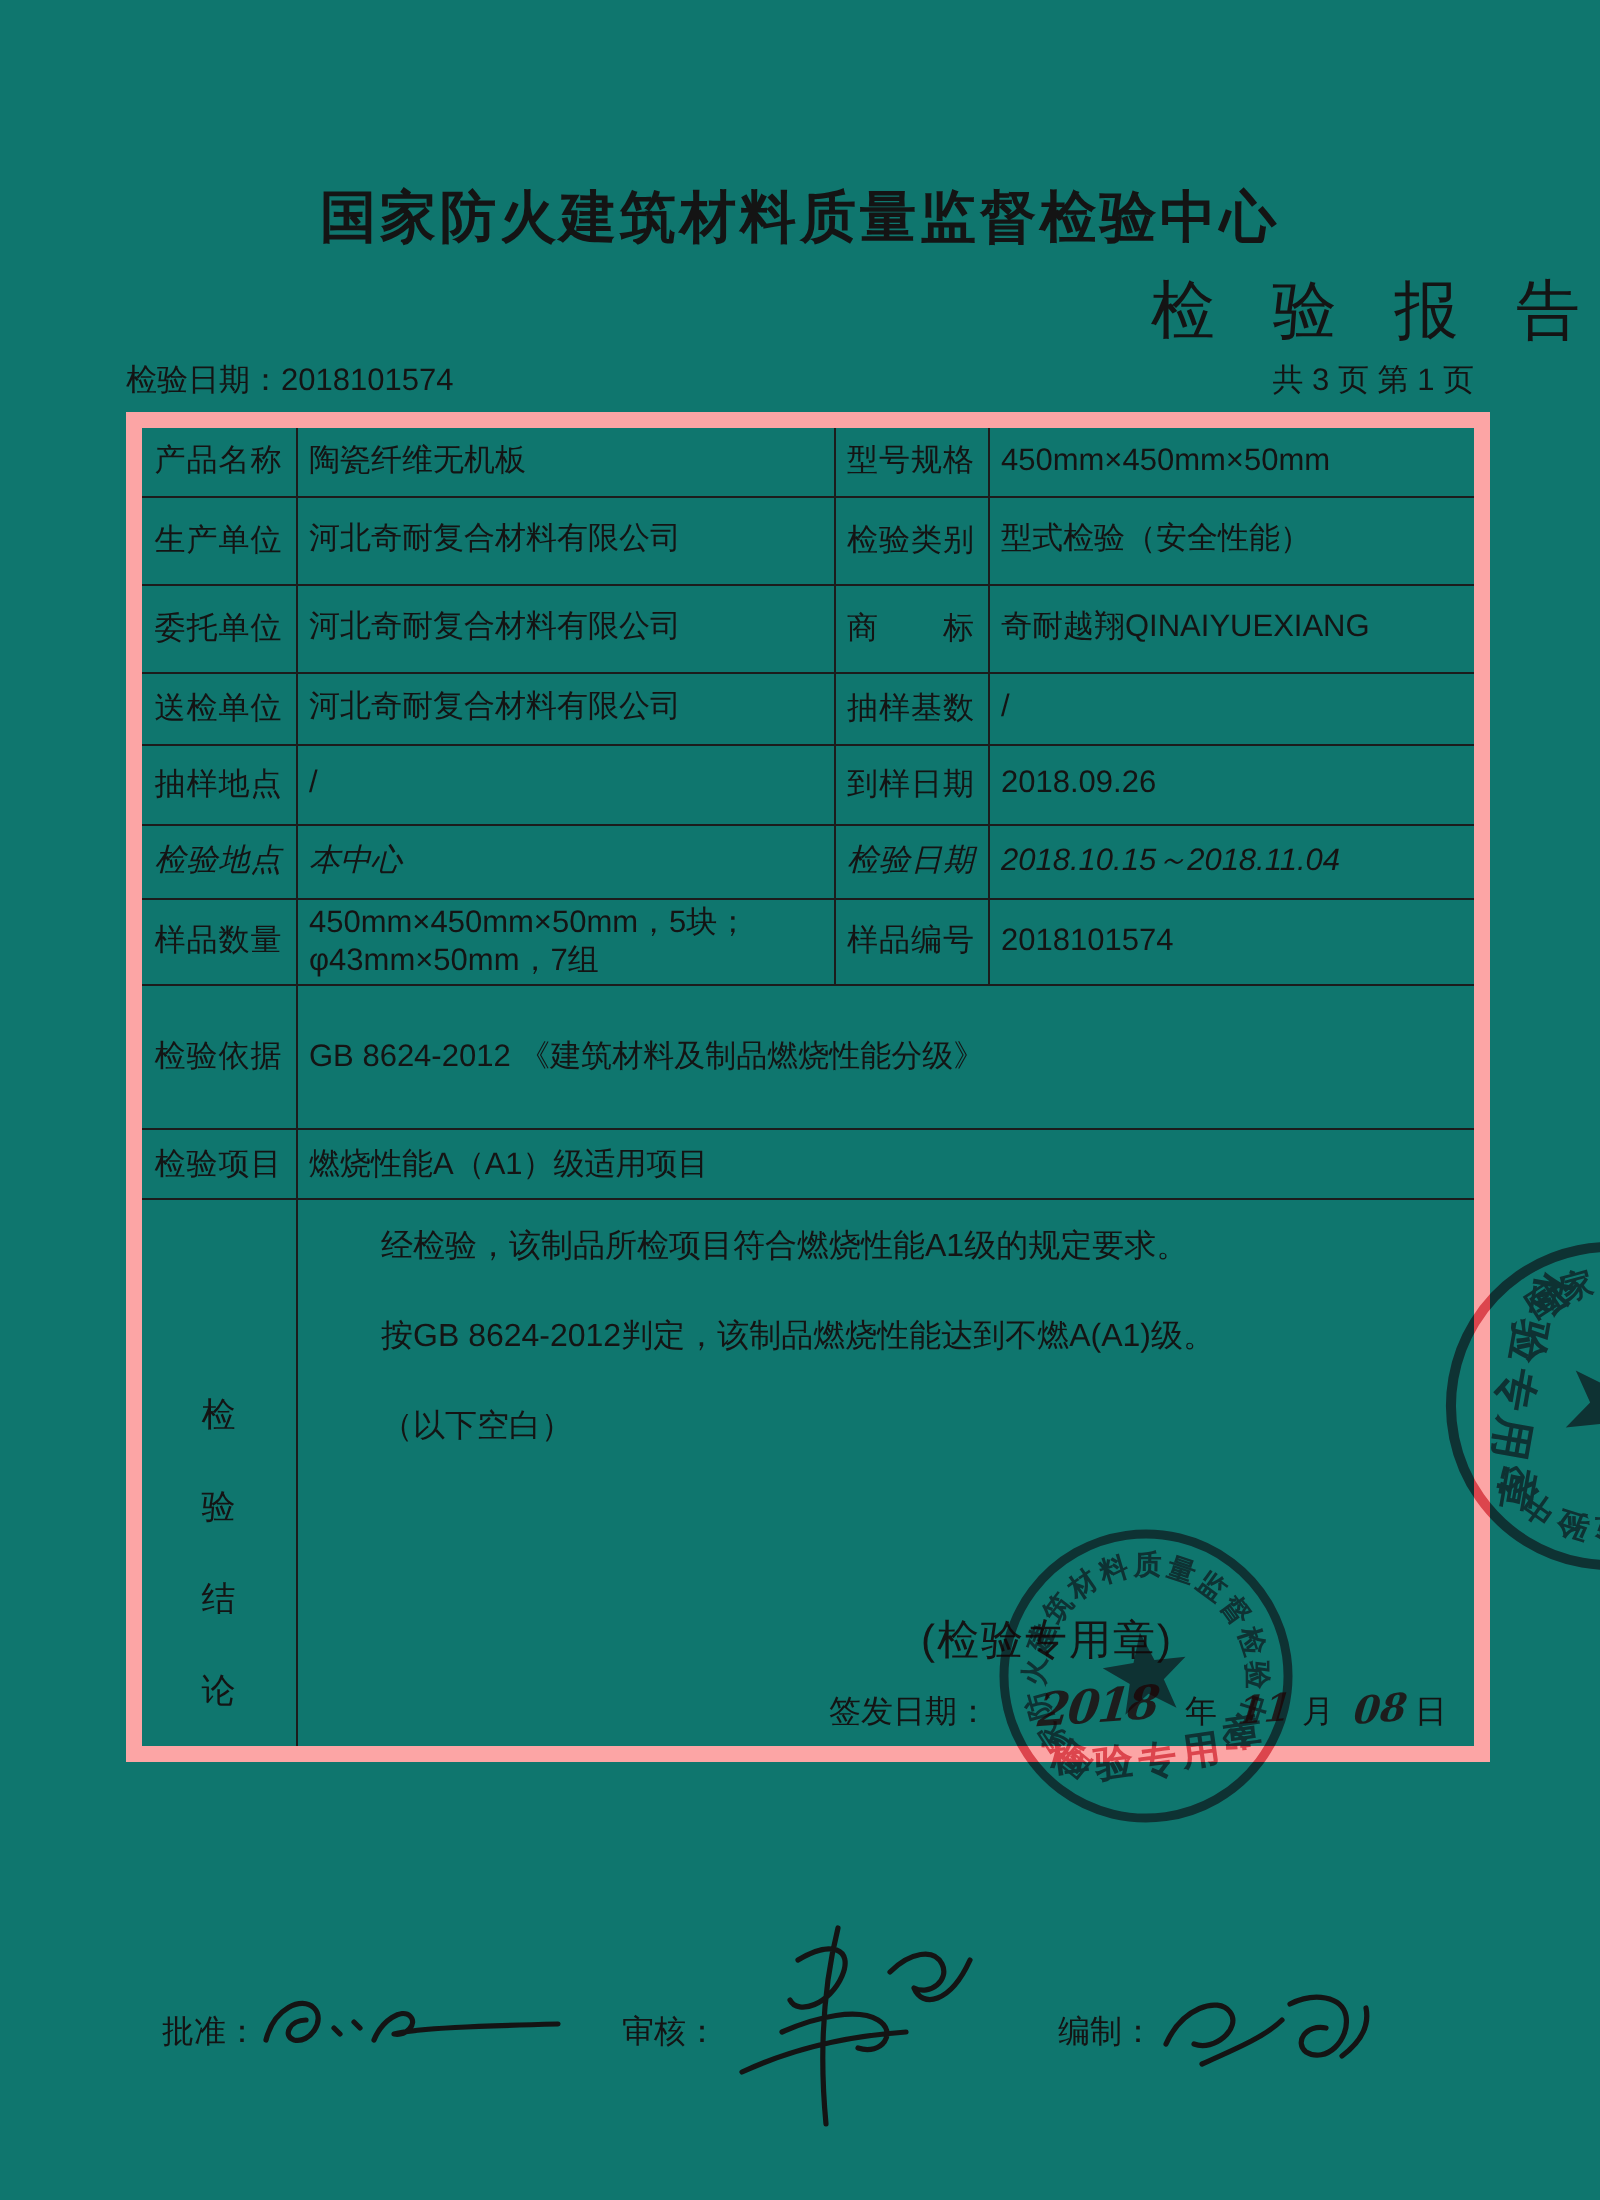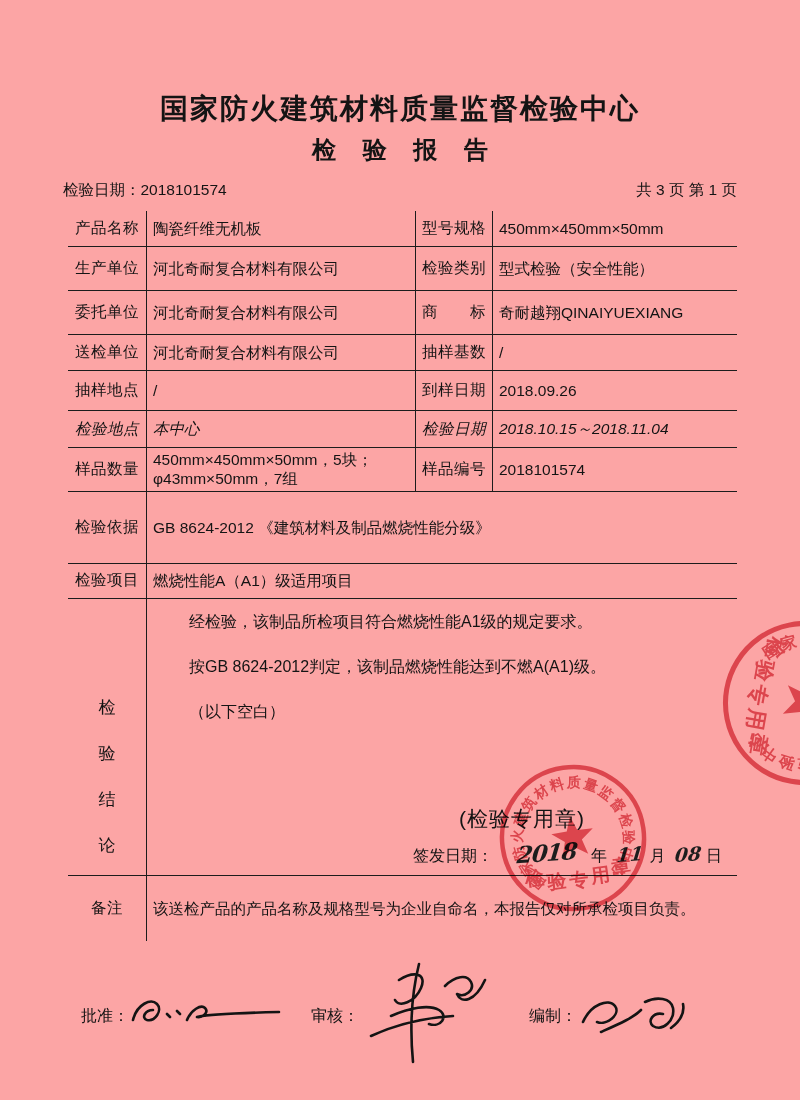--- a/index.html
+++ b/index.html
@@ -1,38 +1,38 @@
 <!DOCTYPE html>
 <html><head>
 <meta charset="utf-8">
 <style>
   * { margin:0; padding:0; box-sizing:border-box; }
   html,body { background:#e8e8e8; }
   .page {
     position:relative; width:800px; height:1100px; margin:0 auto;
-    background:#fca5a5; overflow:hidden;
+    background:#0f766e; overflow:hidden;
     font-family:"Liberation Sans","DejaVu Sans",sans-serif; color:#141414;
   }
   .org-title {
     position:absolute; top:90px; left:0; width:100%;
     text-align:center; font-size:28px; font-weight:700; letter-spacing:2px;
   }
   .report-title {
     position:absolute; top:134px; left:0; width:100%;
-    text-align:center; font-size:24px; font-weight:700; letter-spacing:10px;
+    text-align:right; font-size:32px; font-weight:400; letter-spacing:10px;
     text-indent:10px;
   }
   .meta-row {
     position:absolute; top:180px; left:63px; width:674px;
     display:flex; justify-content:space-between; font-size:15.5px;
   }
   table.report {
     position:absolute; top:206px; left:63px; width:674px;
     border-collapse:collapse; table-layout:fixed;
-    border:5px solid #fca5a5; font-size:15.5px;
+    border:8px solid #fca5a5; font-size:15.5px;
   }
   table.report td { border:1.5px solid #1c1c1c; vertical-align:middle; }
   td.lab { text-align:center; padding:2px 2px; letter-spacing:0.5px; }
   td.val { text-align:left; padding:2px 6px; line-height:1.25; }
   td.concl { position:relative; padding:0; }
   .concl p { position:absolute; left:10px; width:560px; font-size:16px; }
   .concl .ln0 { top:13px; text-indent:32px; }
   .concl .ln1 { top:58px; text-indent:32px; }
   .concl .ln2 { top:103px; text-indent:32px; }
   .seal-note { position:absolute; left:312px; top:206px; font-size:21px; letter-spacing:1px; }
@@ -145,24 +145,20 @@
         <td class="concl" colspan="3">
           <p class="ln0">经检验，该制品所检项目符合燃烧性能A1级的规定要求。</p>
           <p class="ln1">按GB 8624-2012判定，该制品燃烧性能达到不燃A(A1)级。</p>
           <p class="ln2">（以下空白）</p>
           <div class="seal-note">(检验专用章)</div>
           <div class="date-line">
             <span>签发日期：</span><span class="hw hw-year">2018</span><span>年</span><span class="hw hw-month">11</span><span>月</span><span class="hw hw-day">08</span><span>日</span>
           </div>
         </td>
       </tr>
-      <tr style="height:68px">
-        <td class="lab">备注</td>
-        <td class="val" colspan="3">该送检产品的产品名称及规格型号为企业自命名，本报告仅对所承检项目负责。</td>
-      </tr>
     </tbody>
   </table>
 
   <div class="sig-row">
     <div class="sig-label" style="left:18px; top:16px;">批准：</div>
     <svg class="sig-svg" style="left:64px; top:0px;" width="160" height="46" viewBox="0 0 160 46">
       <path d="M6,30 C10,14 24,8 30,14 C36,20 28,32 20,30 C14,28 18,20 26,20 M40,24 l3,3 M50,21 l3,3 M60,30 C64,20 74,14 78,18 C82,22 76,28 70,27 C82,24 112,23 152,22"></path>
     </svg>
     <div class="sig-label" style="left:248px; top:16px;">审核：</div>
     <svg class="sig-svg" style="left:294px; top:-32px;" width="140" height="110" viewBox="0 0 140 110">

